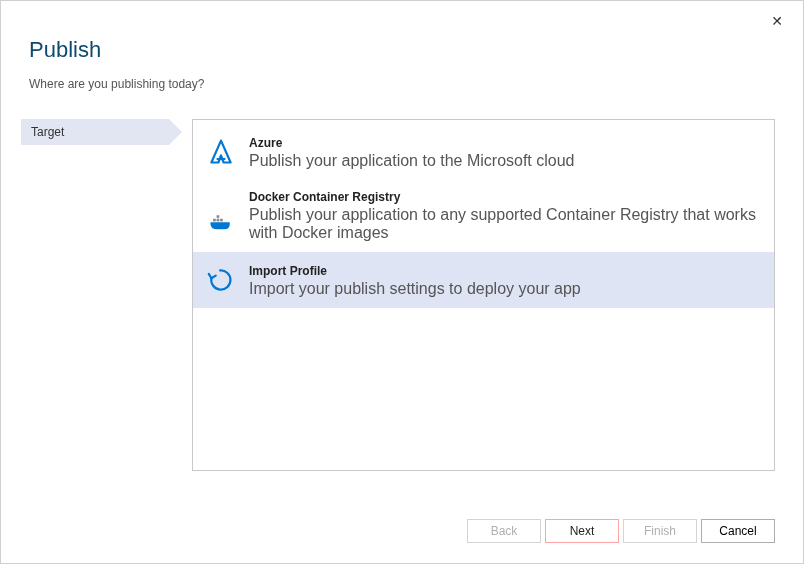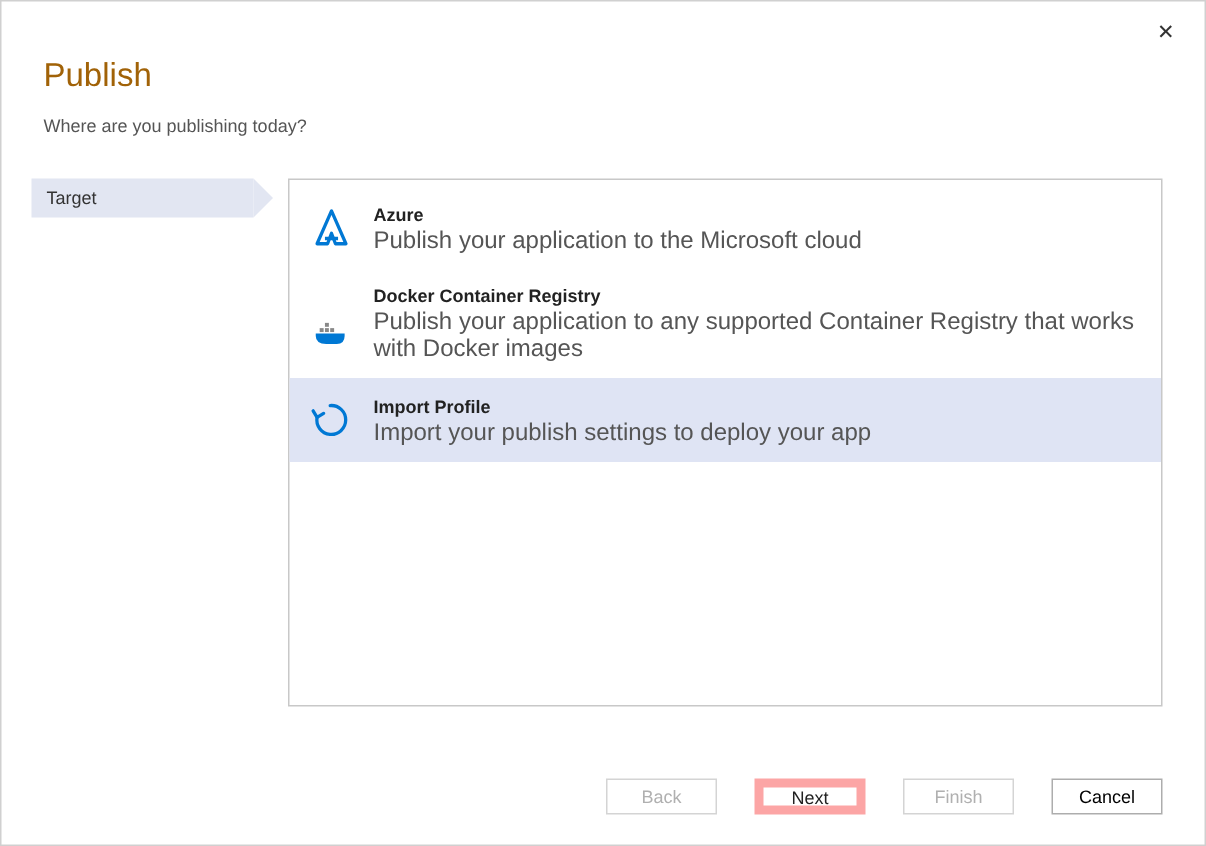--- a/index.html
+++ b/index.html
@@ -23,21 +23,21 @@
       background: none;
       border: none;
       padding: 4px 8px;
     }
     .header {
       padding: 36px 28px 10px 28px;
     }
     .header h1 {
       font-size: 22px;
       font-weight: 400;
-      color: #a16207;
+      color: #0c4a6e;
       margin-bottom: 8px;
     }
     .header .subtitle {
       font-size: 12px;
       color: #555;
       margin-top: 14px;
     }
     .content-area {
       display: flex;
       padding: 18px 28px 10px 20px;
@@ -102,38 +102,38 @@
     }
     .option-desc {
       font-size: 16px;
       color: #555;
     }
     .footer {
       position: absolute;
       bottom: 20px;
       right: 28px;
       display: flex;
-      gap: 25px;
+      gap: 4px;
     }
     .footer button {
       width: 74px;
       height: 24px;
       font-size: 12px;
       border: 1px solid #adadad;
       background: #fff;
       cursor: pointer;
       font-family: inherit;
     }
     .footer button:disabled {
       color: #b0b0b0;
       border-color: #d4d4d4;
       cursor: default;
     }
     .footer button.primary {
-      border: 6px solid #fca5a5;
+      border: 1px solid #fca5a5;
       color: #222;
     }
   </style>
 </head>
 <body>
 
 <button class="close-btn">✕</button>
 
 <div class="header">
   <h1>Publish</h1>

